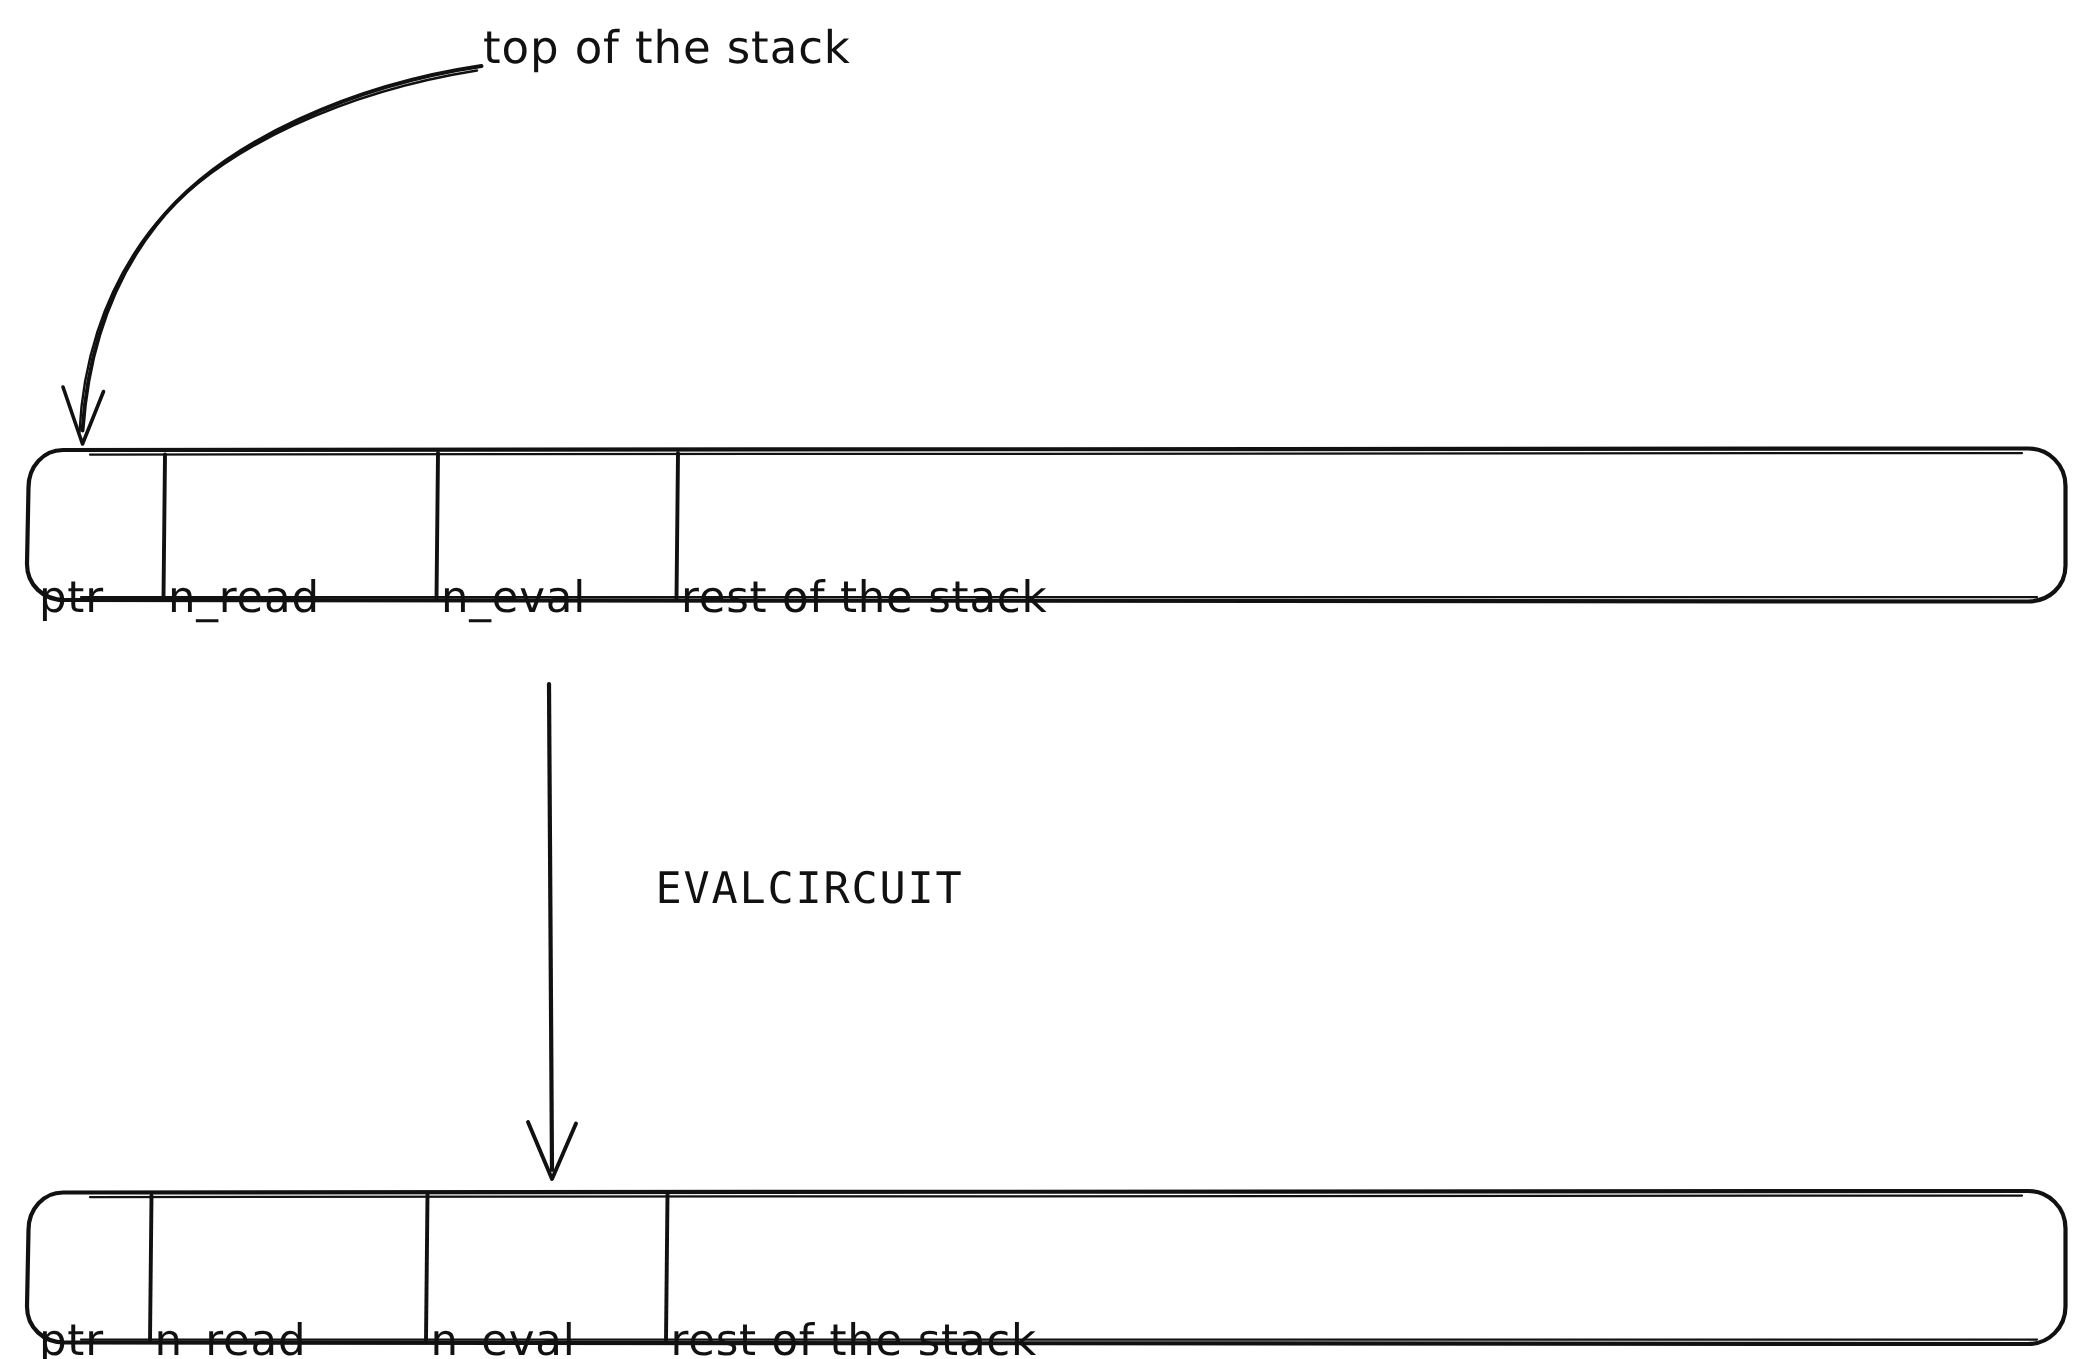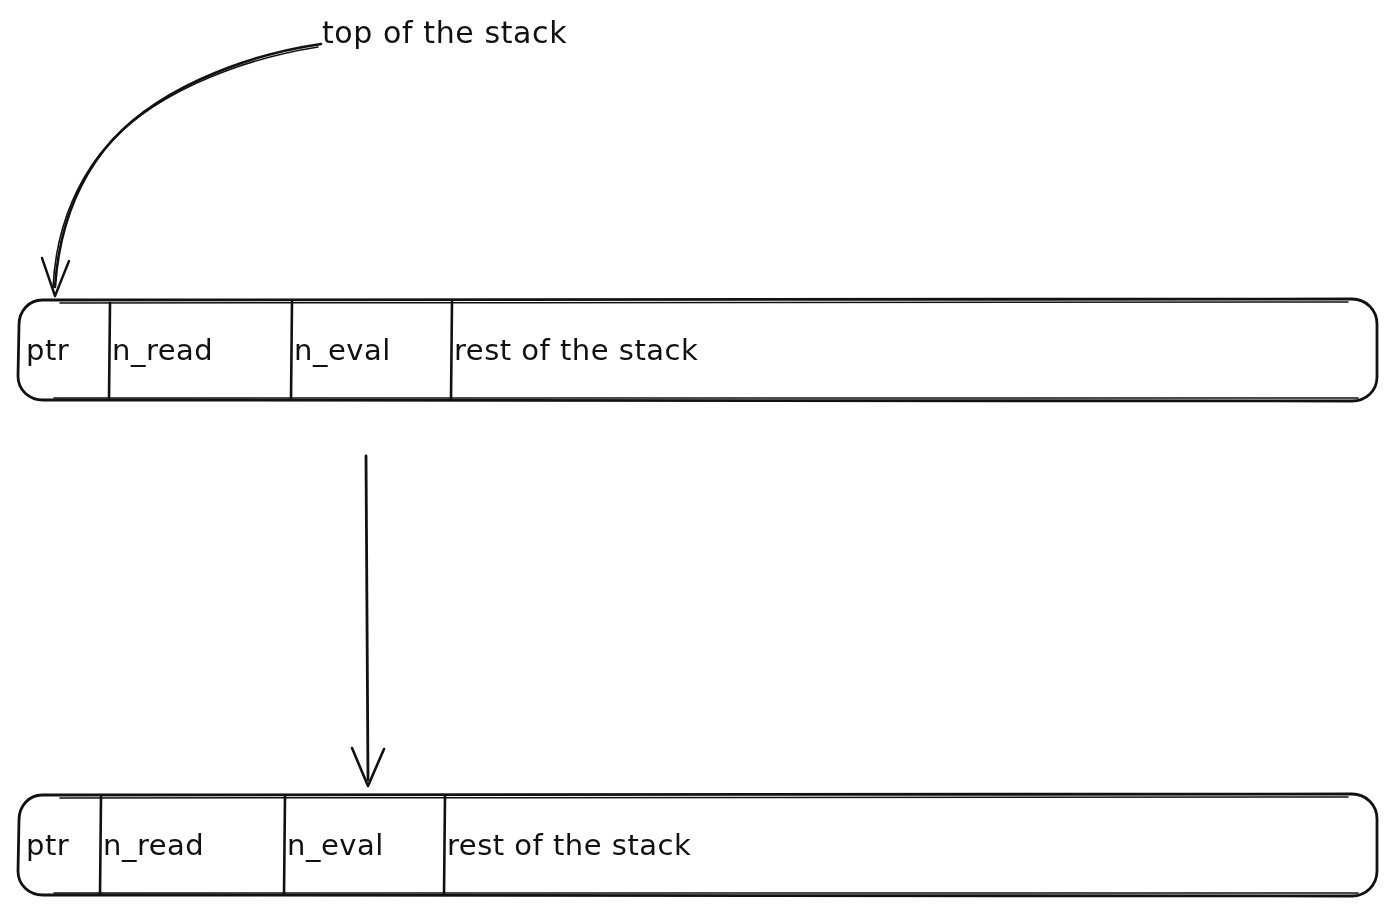--- a/index.html
+++ b/index.html
@@ -56,20 +56,21 @@
     color: #111111;
     white-space: nowrap;
     font-family: "DejaVu Sans", sans-serif;
     letter-spacing: 0.5px;
   }
   .stack-cell {
     position: absolute;
     display: flex;
     align-items: center;
     box-sizing: border-box;
+    margin-top: 48px;
   }
   .cell-left   { justify-content: flex-start; padding-left: 6px; }
   .cell-center { justify-content: flex-start; }
 </style>
 </head>
 <body>
 
 <div id="canvas">
 
   <svg class="svg-layer" viewBox="0 0 1394 906">
@@ -121,20 +122,21 @@
     </g>
     <g stroke="#111111" stroke-width="2.6" stroke-linecap="round">
       <line x1="101" y1="797" x2="100" y2="894"></line>
       <line x1="285" y1="796" x2="284" y2="894"></line>
       <line x1="445" y1="796" x2="444" y2="894"></line>
     </g>
   </svg>
 
   <div class="txt" id="label-top-of-stack">top of the stack</div>
 
+  <div class="txt" id="label-operation">EVALCIRCUIT</div>
 
   <div class="stack-cell cell-left" style="left:20px;top:300px;width:88px;height:100px;">
     <span class="cell-text">ptr</span>
   </div>
   <div class="stack-cell cell-center" style="left:112px;top:300px;width:178px;height:100px;">
     <span class="cell-text">n_read</span>
   </div>
   <div class="stack-cell cell-center" style="left:294px;top:300px;width:156px;height:100px;">
     <span class="cell-text">n_eval</span>
   </div>

